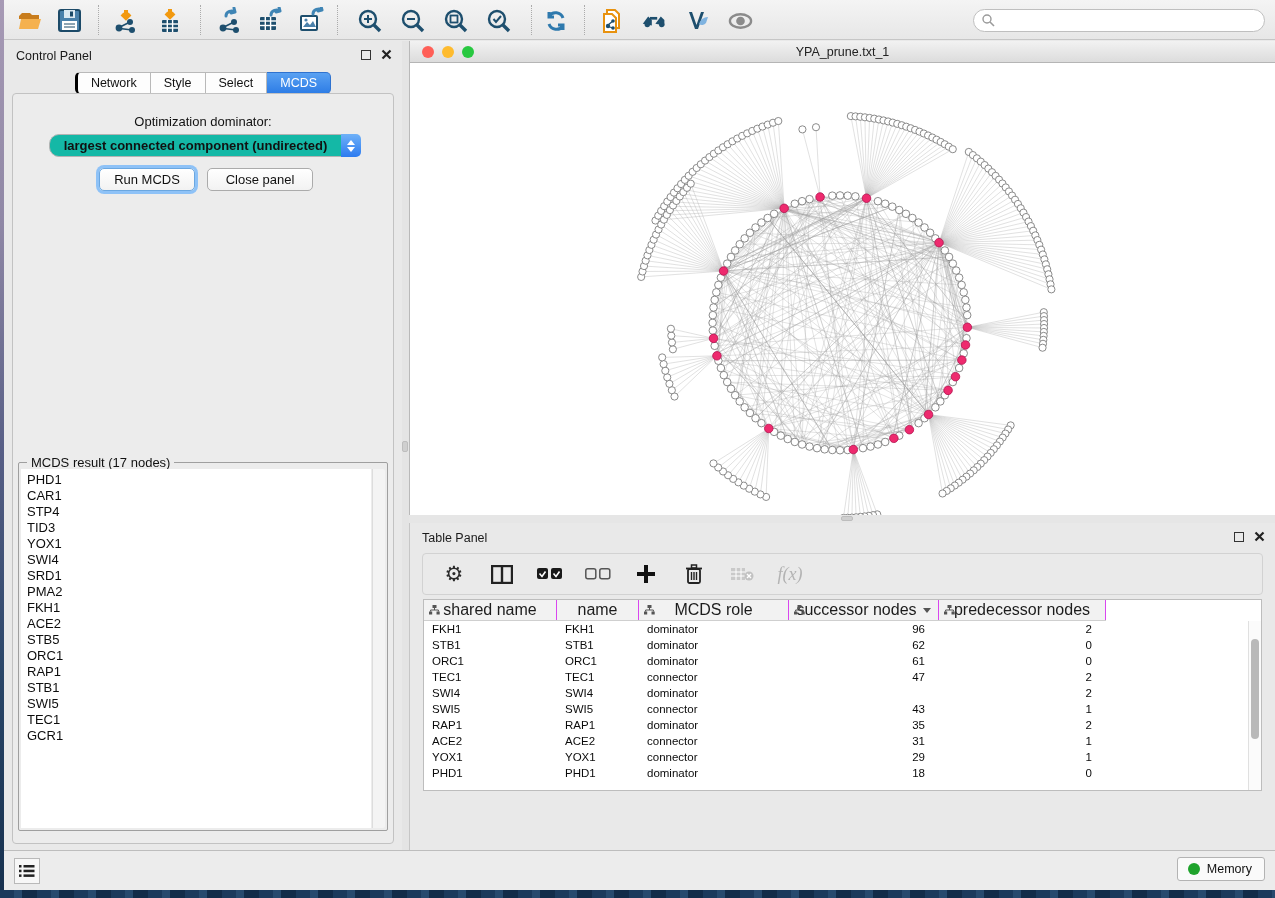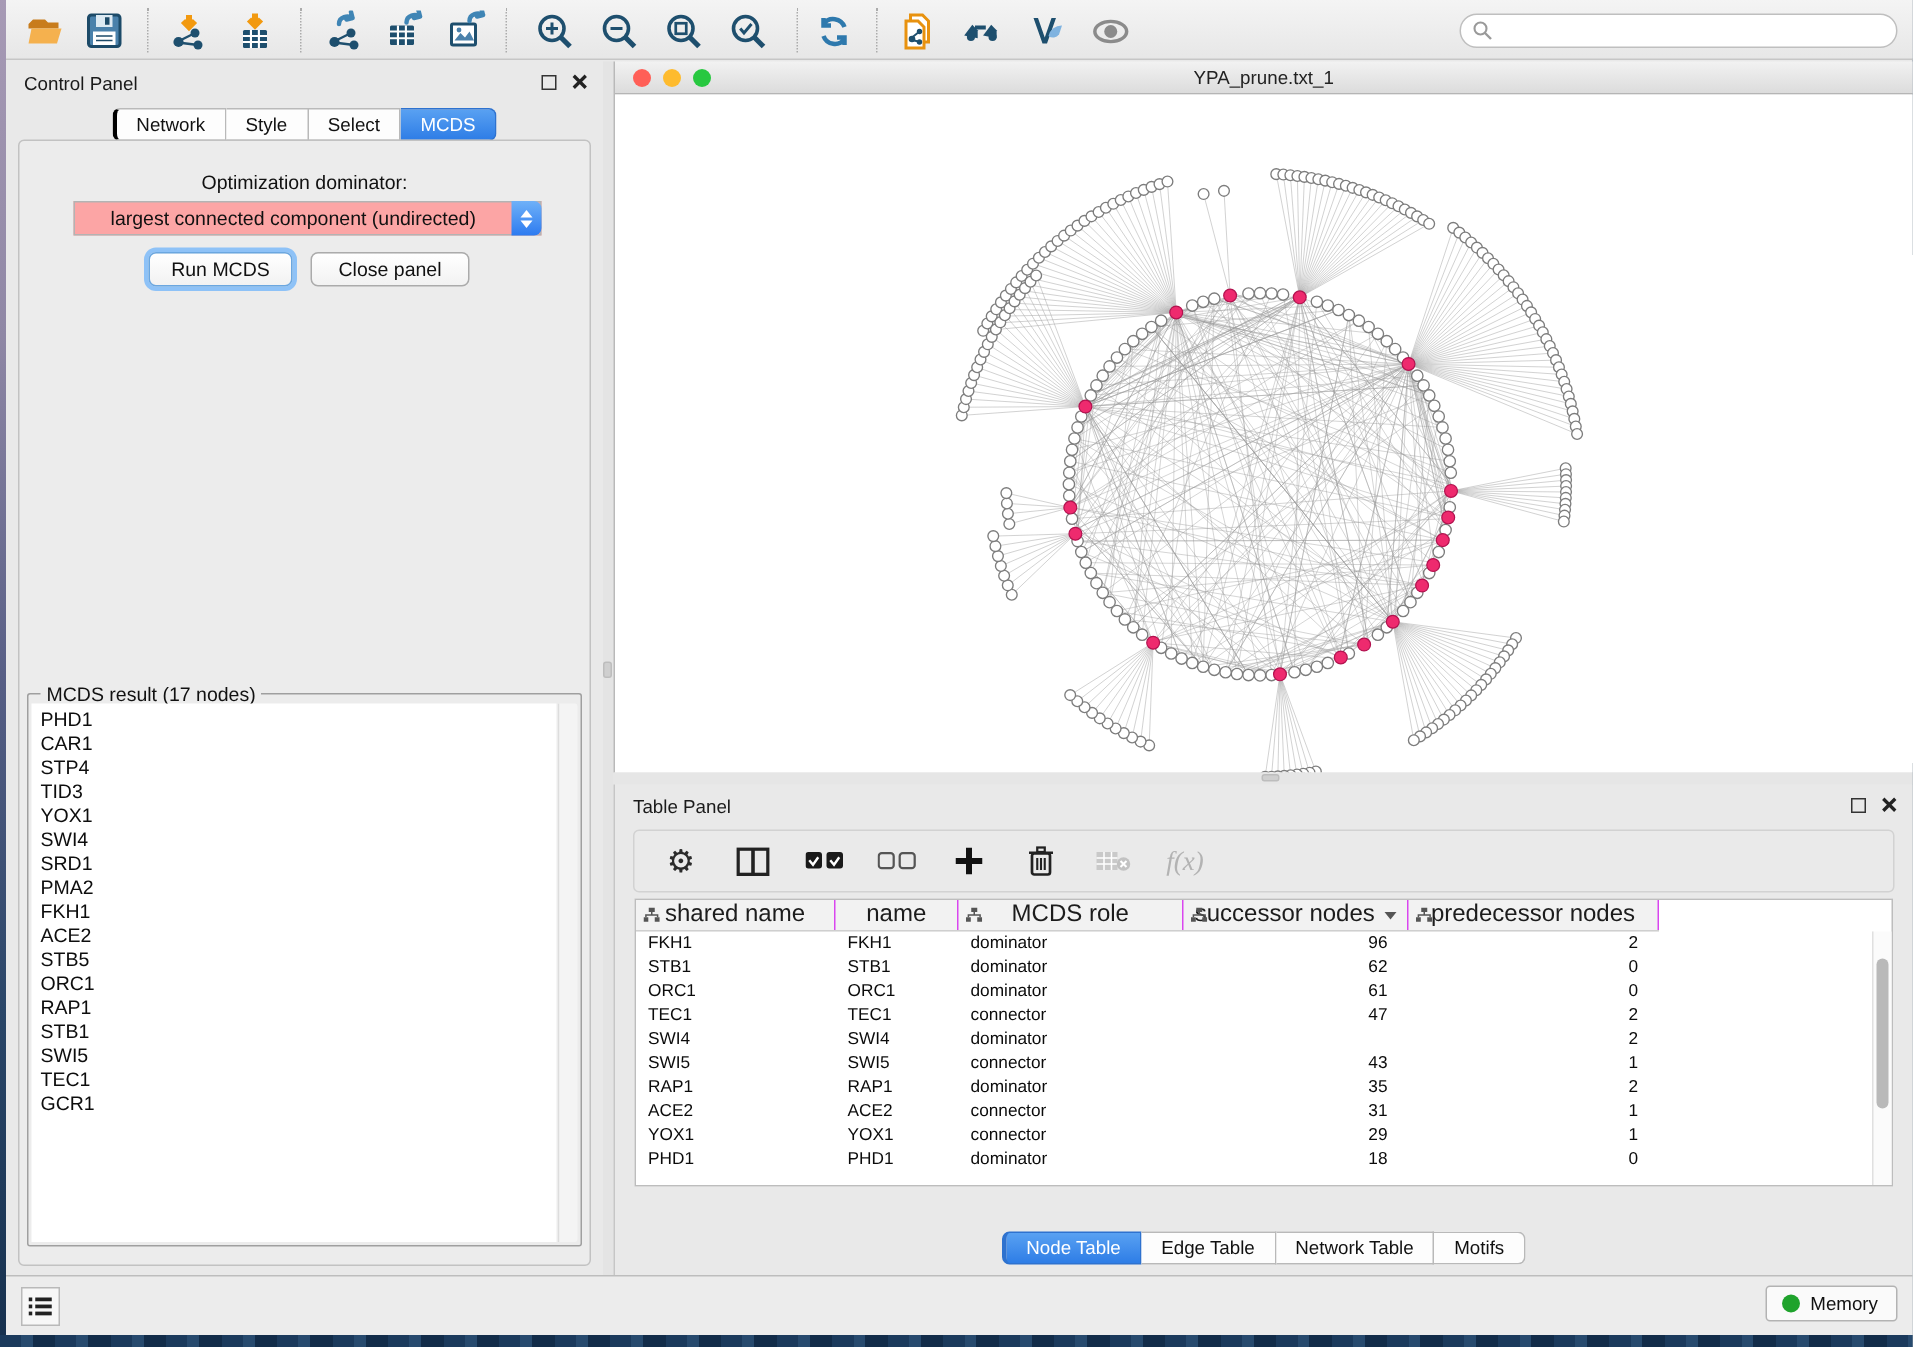--- a/index.html
+++ b/index.html
@@ -29,22 +29,22 @@
   .float-btn { width:10px; height:10px; border:1.6px solid #333; background:transparent; }
   .tabbar { position:absolute; left:0; top:31px; width:100%; display:flex; justify-content:center; }
   .tab { height:22px; padding:0 13px; font-size:12.5px; line-height:21px; background:#fdfdfd;
     border:1px solid #b9b9b9; border-left:none; color:#111; }
   .tab:first-child { border-left:3px solid #000000; border-radius:5px 0 0 5px; }
   .tab:last-child { border-radius:0 5px 5px 0; }
   .tab.active { background:linear-gradient(#59a1f2,#2e7de6); color:#fff; border-color:#2e72cf; }
   .cp-content { position:absolute; left:8px; right:8px; top:52px; bottom:6px;
     border:1px solid #c2c2c2; border-radius:4px; background:#ececec; }
   .opt-label { position:absolute; top:20px; width:100%; text-align:center; font-size:13px; color:#111; }
-  .dropdown { position:absolute; left:36px; top:40px; width:312px; height:23px; background:#fca5a5;
-    border:1px solid #b3b3b3; border-radius:0; display:flex; align-items:center; }
+  .dropdown { position:absolute; left:36px; top:40px; width:312px; height:23px; background:#14b8a6;
+    border:1px solid #b3b3b3; border-radius:10px; display:flex; align-items:center;font-weight:bold; }
   .dropdown .dd-text { flex:1; text-align:center; font-size:13px; color:#111; }
   .dd-stepper { width:20px; height:23px; margin-right:-1px; border-radius:0 5px 5px 0;
     background:linear-gradient(#6fb1f8,#2d7bf0); display:flex; flex-direction:column;
     align-items:center; justify-content:center; gap:2px; }
   .dd-stepper .up { width:0; height:0; border-left:4px solid transparent; border-right:4px solid transparent; border-bottom:5px solid #fff; }
   .dd-stepper .dn { width:0; height:0; border-left:4px solid transparent; border-right:4px solid transparent; border-top:5px solid #fff; }
   .btn { position:absolute; top:74px; height:23px; background:linear-gradient(#ffffff,#f2f2f2);
     border:1px solid #ababab; border-radius:5px; font-size:13px; color:#111; text-align:center; line-height:21px; }
   .btn.focusring { box-shadow:0 0 0 3px #8ec2f7; border-color:#6ba7e0; }
   .fieldset { position:absolute; left:5px; right:5px; top:368px; bottom:12px;
@@ -1231,26 +1231,20 @@
               <div class="td" style="width: 82px;">PHD1</div>
               <div class="td" style="width: 150px;">dominator</div>
               <div class="td num" style="width: 150px;">18</div>
               <div class="td num" style="width: 167px;">0</div>
             </div>
           </div>
         <div class="tscroll">
             <div class="thumb"></div>
           </div>
       </div>
-      <div class="tp-tabs" id="tp-tabs">
-          <div class="tab active">Node Table</div>
-          <div class="tab">Edge Table</div>
-          <div class="tab">Network Table</div>
-          <div class="tab">Motifs</div>
-        </div>
     </div>
 
     <div class="statusbar">
       <div class="list-btn">
         <svg width="16" height="14" viewBox="0 0 16 14">
             <g fill="#222">
               <rect x="0" y="1" width="2.5" height="2.5"></rect>
               <rect x="0" y="5.7" width="2.5" height="2.5"></rect>
               <rect x="0" y="10.4" width="2.5" height="2.5"></rect>
               <rect x="4.5" y="1" width="11" height="2.5"></rect>

